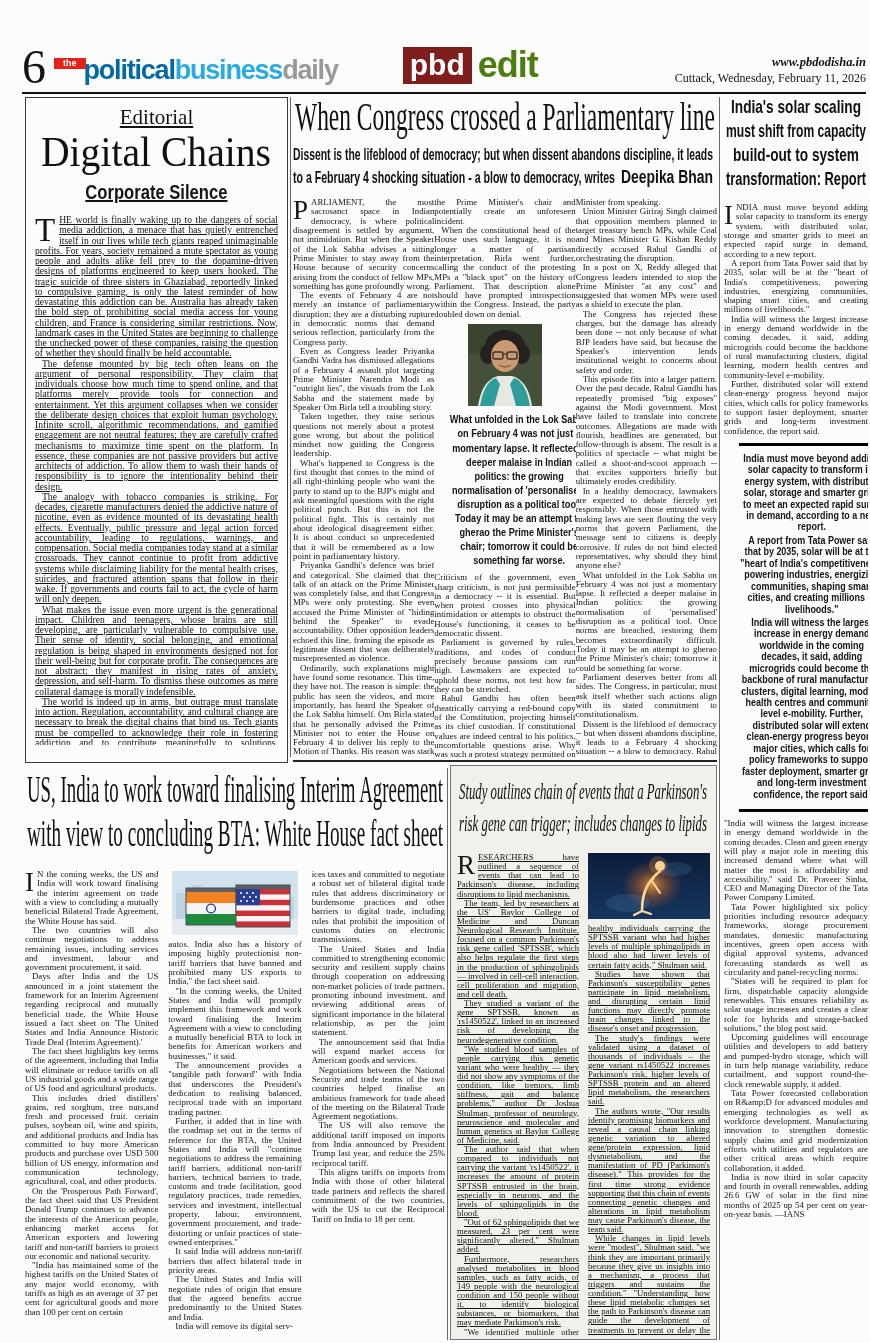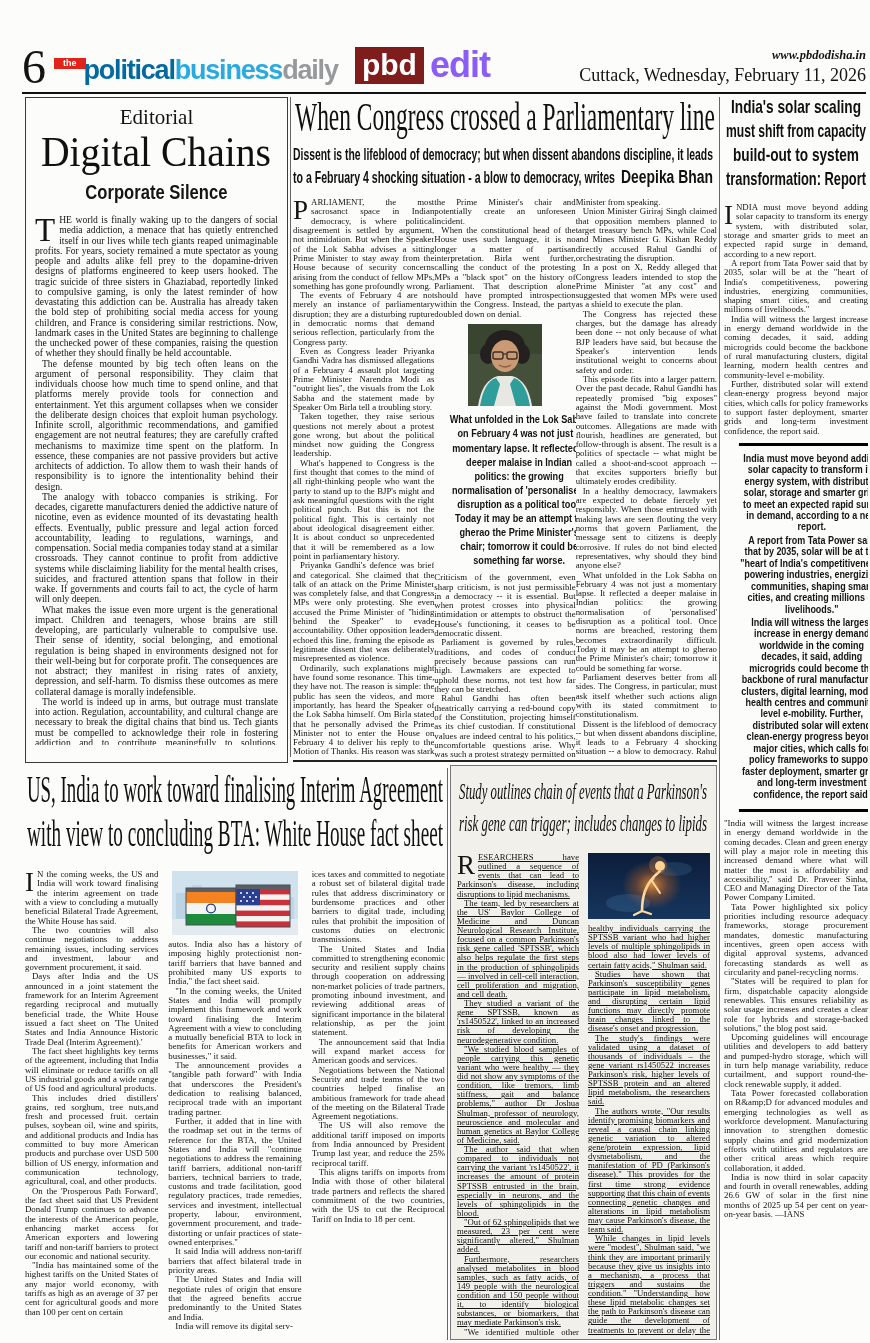--- a/index.html
+++ b/index.html
@@ -9,38 +9,38 @@
   .header{position:absolute;left:22px;right:4px;top:26px;height:62px;display:flex;justify-content:space-between;align-items:flex-end;}
   .h-left{display:flex;align-items:flex-end;gap:8px;}
   .pageno{font-family:"Liberation Serif",serif;font-size:48px;line-height:0.9;font-weight:400;}
   .logo{font-family:"Liberation Sans",sans-serif;font-weight:bold;font-size:27px;letter-spacing:-1.2px;line-height:1;padding-bottom:4px;}
   .logo-the{display:inline-block;background:#e2231a;color:#fff;font-size:9px;letter-spacing:0;padding:1px 9px;position:relative;top:-13px;margin-right:-2px;}
   .lp{color:#0369a1;}
   .lb{color:#29aae1;}
   .lg{color:#97999c;}
   .brand{display:flex;align-items:center;gap:6px;padding-bottom:2px;position:relative;left:-36px;}
   .pbd{background:#7f1d1d;color:#fff;font-family:"Liberation Sans",sans-serif;font-weight:bold;font-size:30px;line-height:1.1;padding:1px 7px 3px 7px;}
-  .edit{font-family:"Liberation Sans",sans-serif;font-weight:bold;font-size:36px;letter-spacing:-1px;color:#8b5cf6;}
+  .edit{font-family:"Liberation Sans",sans-serif;font-weight:bold;font-size:36px;letter-spacing:-1px;color:#4d7c0f;}
   .dateline{text-align:right;line-height:1.25;padding-bottom:2px;}
   .site{font-style:italic;font-weight:bold;font-size:12.5px;}
-  .date{font-size:18px;}
+  .date{font-size:12px;}
   .header-rule{position:absolute;left:22px;right:4px;top:92px;height:2px;background:#111;}
   
   .vrule{position:absolute;width:1px;background:#666;}
   .hrule{position:absolute;height:2px;background:#222;}
   
   .jbody p{margin:0;text-indent:7px;}
   .jbody p:first-child{text-indent:0;}
   .jbody{text-align:justify;}
   .dc p:first-child::first-letter{float:left;font-size:27px;line-height:0.78;padding:2px 3px 0 0;font-family:"Liberation Serif",serif;}
   .dc-big p:first-child::first-letter{float:left;font-size:33px;line-height:0.8;padding:2px 4px 0 0;font-family:"Liberation Serif",serif;}
   .cond{width:120.5%;margin-left:-10.25%;transform:scaleX(0.83);transform-origin:50% 0;}
   svg text{fill:#101010;}
   
-  .ed-box{position:absolute;left:25px;top:97px;width:263px;height:666px;border:1px solid #3a3a3a;box-sizing:border-box;padding:8px 9px;overflow:hidden;background:#fcfcfa;}
+  .ed-box{position:absolute;left:25px;top:97px;width:263px;height:666px;border:1px solid #3a3a3a;box-sizing:border-box;padding:8px 9px;overflow:hidden;background:#fcfcfa;text-decoration:underline;}
   .ed-kicker{text-align:center;font-size:21px;line-height:1.1;}
   .ed-sub{font-family:"Liberation Sans",sans-serif;font-weight:bold;font-size:20px;text-align:center;line-height:1.1;margin-top:2px;}
   .ed-body{margin-top:12px;font-size:9.6px;line-height:1.07;height:530px;overflow:hidden;}
   
   .center-art{position:absolute;left:293px;top:95px;width:424px;}
   .center-cols{display:flex;height:560px;overflow:hidden;margin-top:3px;}
   .ccol{flex:1 1 0;min-width:0;font-size:8.8px;line-height:1.06;overflow:hidden;}
   .photo-wrap{width:74px;margin:5px auto 3px auto;}
   .pullquote{font-family:"Liberation Sans",sans-serif;font-weight:bold;font-size:11px;line-height:1.28;text-align:center;margin:4px 0 6px 0;}
   

